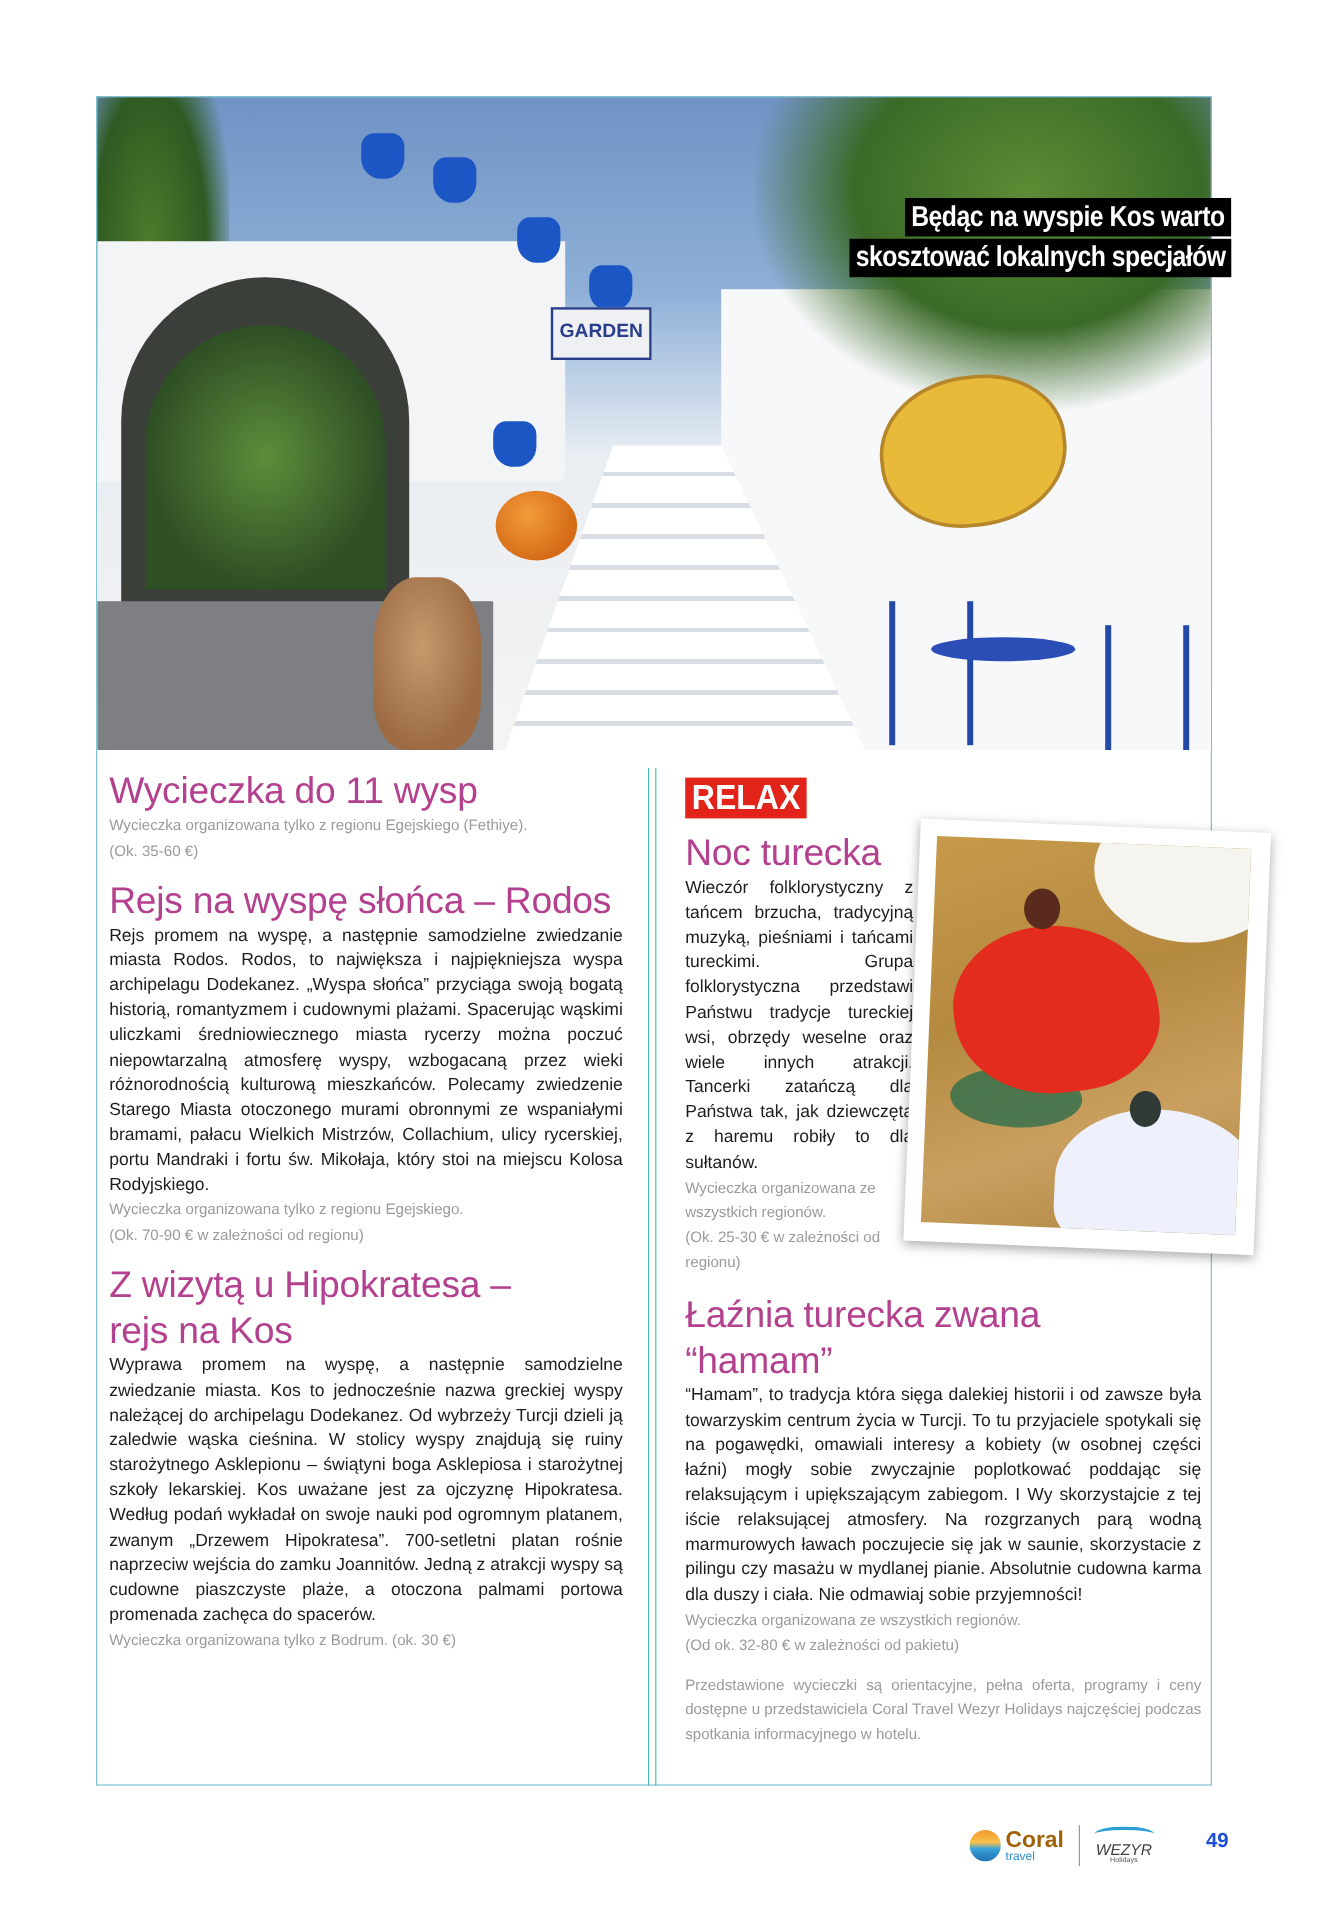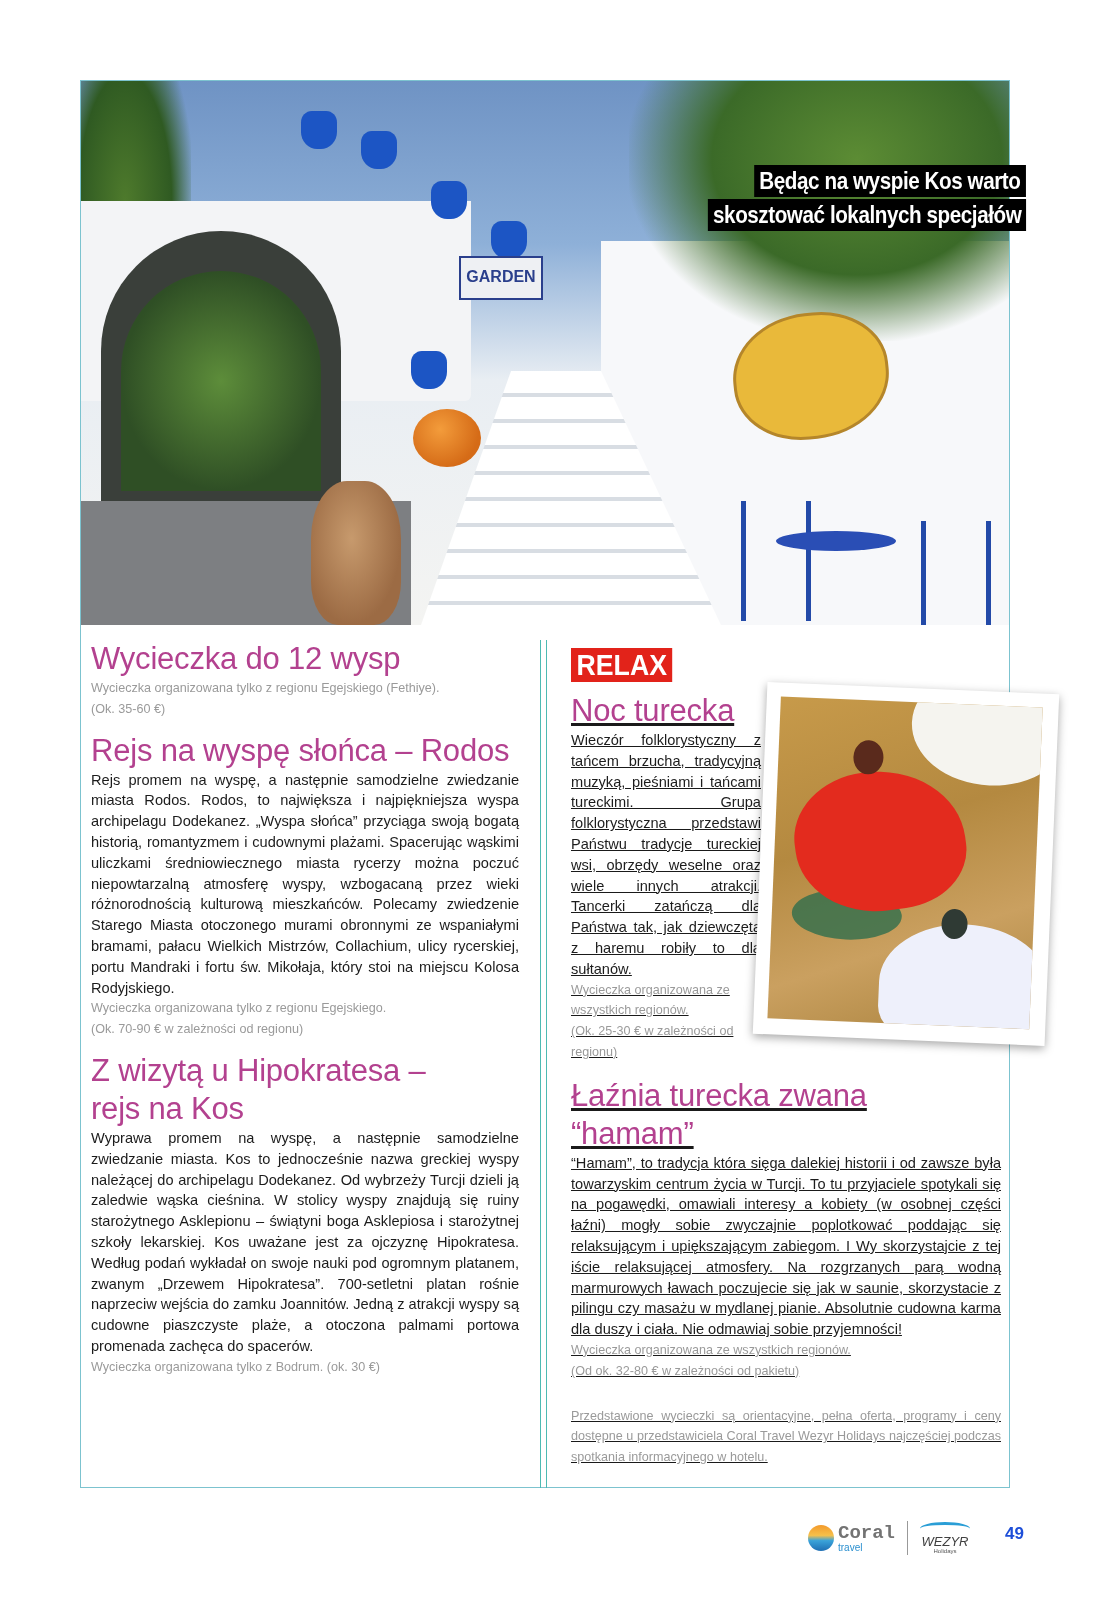--- a/index.html
+++ b/index.html
@@ -22,43 +22,43 @@
   .hero .chair2 { position: absolute; left: 840px; top: 440px; width: 60px; height: 110px; border: 5px solid #234aa8; border-top: none; border-bottom: none; }
   .hero .pot { position: absolute; left: 230px; top: 400px; width: 90px; height: 144px; background: radial-gradient(ellipse at 45% 40%, #c79a6d 0%, #9c6b44 70%); border-radius: 40% 40% 30% 30%; }
   .hero .orange { position: absolute; left: 332px; top: 328px; width: 68px; height: 58px; background: radial-gradient(circle at 40% 35%, #f39c3b 0%, #d56b17 70%); border-radius: 50%; }
   .hero .bluepot { position: absolute; width: 36px; height: 38px; background: #1c55c4; border-radius: 30% 30% 45% 45%; }
   .hero .garden-sign { position: absolute; left: 378px; top: 175px; width: 80px; height: 40px; background: #eef0f3; border: 2px solid #2a3f8c; color: #2a3f8c; font: bold 16px "Liberation Sans", sans-serif; text-align: center; line-height: 38px; }
   .caption { position: absolute; right: 86px; top: 165px; text-align: right; }
   .caption span { display: inline-block; background: #000; color: #fff; font: bold 24px "Liberation Sans Narrow", "Liberation Sans", sans-serif; letter-spacing: -0.5px; padding: 0 6px; line-height: 32px; transform: scaleX(0.86); transform-origin: right center; }
   .caption .l1 { margin-bottom: 2px; }
   .col-left { position: absolute; left: 91px; top: 640px; width: 428px; }
   .divider { position: absolute; left: 540px; top: 640px; width: 7px; height: 848px; border-left: 1.5px solid #4ebab3; border-right: 1.5px solid #4ebab3; box-sizing: border-box; }
-  .col-right { position: absolute; left: 571px; top: 648px; width: 430px; text-decoration: underline; }
+  .col-right { position: absolute; left: 571px; top: 648px; width: 430px; }
   h2 { font-family: "Liberation Sans", sans-serif; font-weight: normal; color: #b3418f; font-size: 31px; line-height: 38px; margin: 0; letter-spacing: -0.2px; }
   p.body { margin: 0; font-size: 14.6px; line-height: 20.8px; text-align: justify; color: #1c1c1c; }
   p.note { margin: 0; font-size: 12.6px; line-height: 20.8px; color: #9a9a9a; }
   .sec { margin-bottom: 12px; }
   .relax { display: inline-block; background: #e2231a; color: #fff; font: bold 29px "Liberation Sans", sans-serif; padding: 0 6px; line-height: 34px; transform: scaleX(0.92); transform-origin: left center; margin-bottom: 10px; }
   .noc-text { width: 190px; }
   .polaroid { position: absolute; left: 760px; top: 688px; width: 292px; height: 352px; background: #fff; box-shadow: 0 3px 10px rgba(0,0,0,0.35); transform: rotate(2.4deg); }
   .polaroid .photo { position: absolute; left: 14px; top: 14px; width: 262px; height: 322px; overflow: hidden;
     background: linear-gradient(160deg, #c79a4a 0%, #b48940 40%, #caa060 70%, #a9823d 100%); }
   .photo .plate { position: absolute; right: -30px; top: -40px; width: 160px; height: 120px; background: #f5f4ef; border-radius: 50%; }
   .photo .red-dancer { position: absolute; left: 20px; top: 70px; width: 170px; height: 140px; background: #e32b1e; border-radius: 45% 55% 40% 50%; transform: rotate(-10deg); }
   .photo .red-head { position: absolute; left: 75px; top: 40px; width: 30px; height: 34px; background: #5a2a1c; border-radius: 50%; }
   .photo .green-shadow { position: absolute; left: 20px; top: 190px; width: 110px; height: 50px; background: #2f6e4c; border-radius: 50%; opacity: 0.8; }
   .photo .white-dancer { position: absolute; left: 110px; top: 220px; width: 170px; height: 120px; background: #eef0fb; border-radius: 50% 50% 30% 30%; }
   .photo .white-head { position: absolute; left: 170px; top: 205px; width: 26px; height: 30px; background: #2f3a34; border-radius: 50%; }
-  .footer-note { margin-top: 24px; }
+  .footer-note { margin-top: 12px; }
   .footer-note p { margin: 0; font-size: 12.6px; line-height: 20.8px; color: #9a9a9a; text-align: justify; }
   .logos { position: absolute; left: 808px; top: 1518px; height: 40px; display: flex; align-items: center; }
   .coral-logo { display: flex; align-items: center; }
   .coral-ball { width: 26px; height: 26px; border-radius: 50%; background: linear-gradient(180deg, #f39a2b 0%, #f6c04a 40%, #3aa3d9 60%, #1f6fb4 100%); margin-right: 4px; }
   .coral-text { display: flex; flex-direction: column; line-height: 1; }
-  .coral-word { color: #737373; font-size: 19px; font-weight: bold; font-family: Liberation Mono, monospace; }
+  .coral-word { color: #a16207; font-size: 19px; font-weight: bold; }
   .coral-sub { color: #2a8fcf; font-size: 10px; }
   .logo-sep { width: 1px; height: 34px; background: #999; margin: 0 12px; }
   .wezyr-logo { display: flex; flex-direction: column; align-items: center; line-height: 1; }
   .wezyr-wave { width: 50px; height: 10px; border-top: 3px solid #2a9ed6; border-radius: 50% 50% 0 0; }
   .wezyr-word { color: #404040; font-size: 13px; font-weight: normal; font-style: italic; }
   .wezyr-sub { color: #555; font-size: 6px; }
   .page-number { position: absolute; left: 1005px; top: 1524px; font: bold 17px "Liberation Sans", sans-serif; color: #1d4ed8; }
 </style>
 </head>
 <body>
@@ -88,21 +88,21 @@
   <div class="table"></div>
 </div>
 
 <div class="caption">
   <span class="l1">Będąc na wyspie Kos warto</span><br>
   <span class="l2">skosztować lokalnych specjałów</span>
 </div>
 
 <div class="col-left">
   <div class="sec">
-    <h2>Wycieczka do 12 wysp</h2>
+    <h2>Wycieczka do 11 wysp</h2>
     <p class="note">Wycieczka organizowana tylko z regionu Egejskiego (Fethiye).</p>
     <p class="note">(Ok. 35-60 €)</p>
   </div>
   <div class="sec">
     <h2>Rejs na wyspę słońca – Rodos</h2>
     <p class="body">Rejs promem na wyspę, a następnie samodzielne zwiedzanie miasta Rodos. Rodos, to największa i najpiękniejsza wyspa archipelagu Dodekanez. „Wyspa słońca” przyciąga swoją bogatą historią, romantyzmem i cudownymi plażami. Spacerując wąskimi uliczkami średniowiecznego miasta rycerzy można poczuć niepowtarzalną atmosferę wyspy, wzbogacaną przez wieki różnorodnością kulturową mieszkańców. Polecamy zwiedzenie Starego Miasta otoczonego murami obronnymi ze wspaniałymi bramami, pałacu Wielkich Mistrzów, Collachium, ulicy rycerskiej, portu Mandraki i fortu św. Mikołaja, który stoi na miejscu Kolosa Rodyjskiego.</p>
     <p class="note">Wycieczka organizowana tylko z regionu Egejskiego.</p>
     <p class="note">(Ok. 70-90 € w zależności od regionu)</p>
   </div>
   <div class="sec">

